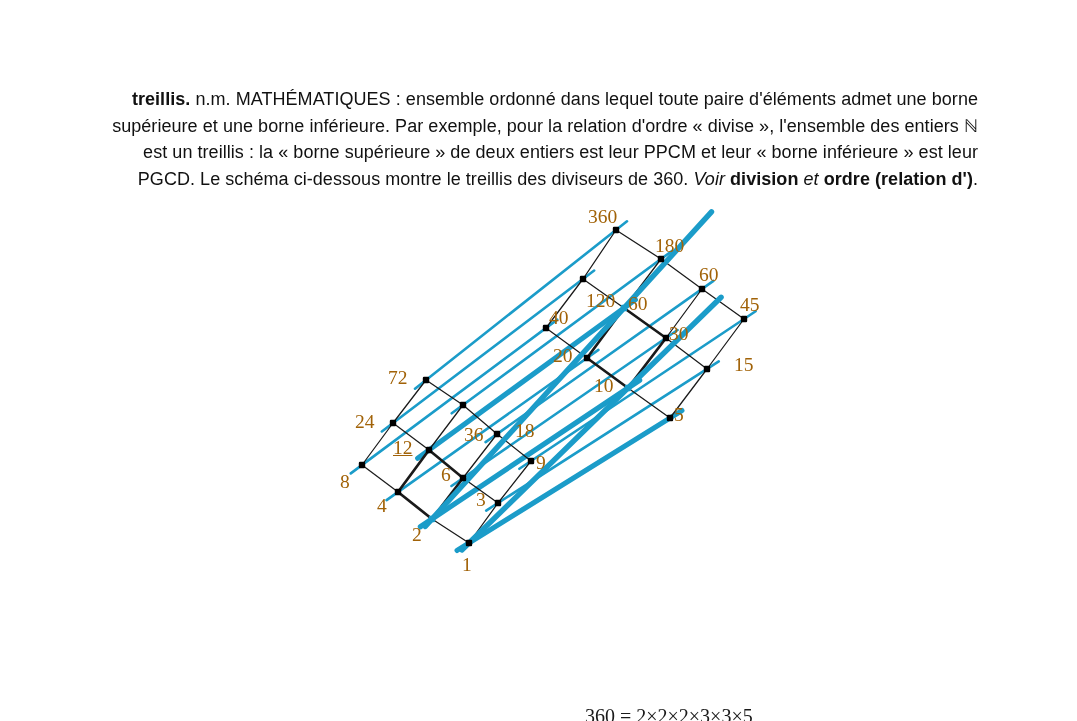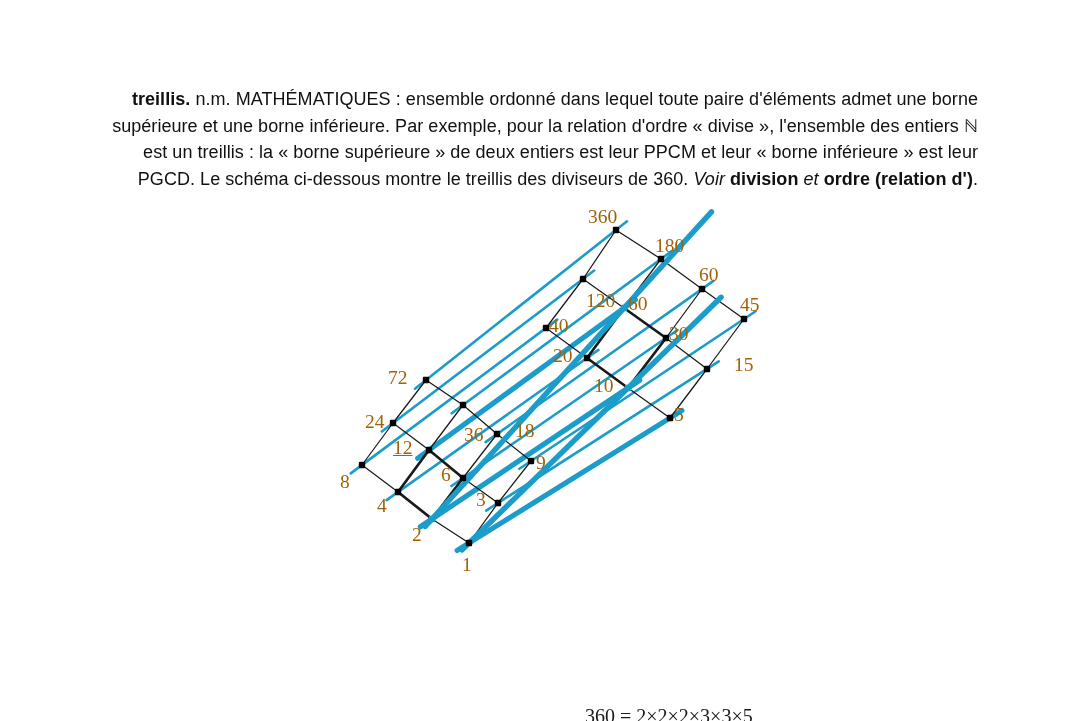--- a/index.html
+++ b/index.html
@@ -148,29 +148,29 @@
     </svg>
 
     <div id="labels">
         <div class="fig-label" style="left: 462px; top: 355px;">1</div>
         <div class="fig-label" style="left: 412px; top: 325px;">2</div>
         <div class="fig-label" style="left: 377px; top: 296px;">4</div>
         <div class="fig-label" style="left: 340px; top: 272px;">8</div>
         <div class="fig-label" style="left: 476px; top: 290px;">3</div>
         <div class="fig-label" style="left: 441px; top: 265px;">6</div>
         <div class="fig-label" style="left: 393px; top: 238px; text-decoration: underline;">12</div>
-        <div class="fig-label" style="left: 355px; top: 212px; margin-left: 10px;">24</div>
+        <div class="fig-label" style="left: 355px; top: 212px;">24</div>
         <div class="fig-label" style="left: 536px; top: 253px;">9</div>
         <div class="fig-label" style="left: 499px; top: 221px; margin-left: 16px;">18</div>
         <div class="fig-label" style="left: 464px; top: 192px; margin-top: 33px;">36</div>
         <div class="fig-label" style="left: 388px; top: 168px;">72</div>
         <div class="fig-label" style="left: 674px; top: 205px;">5</div>
         <div class="fig-label" style="left: 594px; top: 176px;">10</div>
         <div class="fig-label" style="left: 553px; top: 146px;">20</div>
-        <div class="fig-label" style="left: 549px; top: 116px;">40</div>
+        <div class="fig-label" style="left: 549px; top: 108px;">40</div>
         <div class="fig-label" style="left: 734px; top: 155px;">15</div>
         <div class="fig-label" style="left: 669px; top: 124px;">30</div>
         <div class="fig-label" style="left: 628px; top: 94px;">60</div>
         <div class="fig-label" style="left: 586px; top: 63px; margin-top: 28px;">120</div>
         <div class="fig-label" style="left: 740px; top: 95px;">45</div>
         <div class="fig-label" style="left: 699px; top: 65px;">60</div>
         <div class="fig-label" style="left: 655px; top: 36px;">180</div>
         <div class="fig-label" style="left: 588px; top: 7px;">360</div>
       </div>
 

